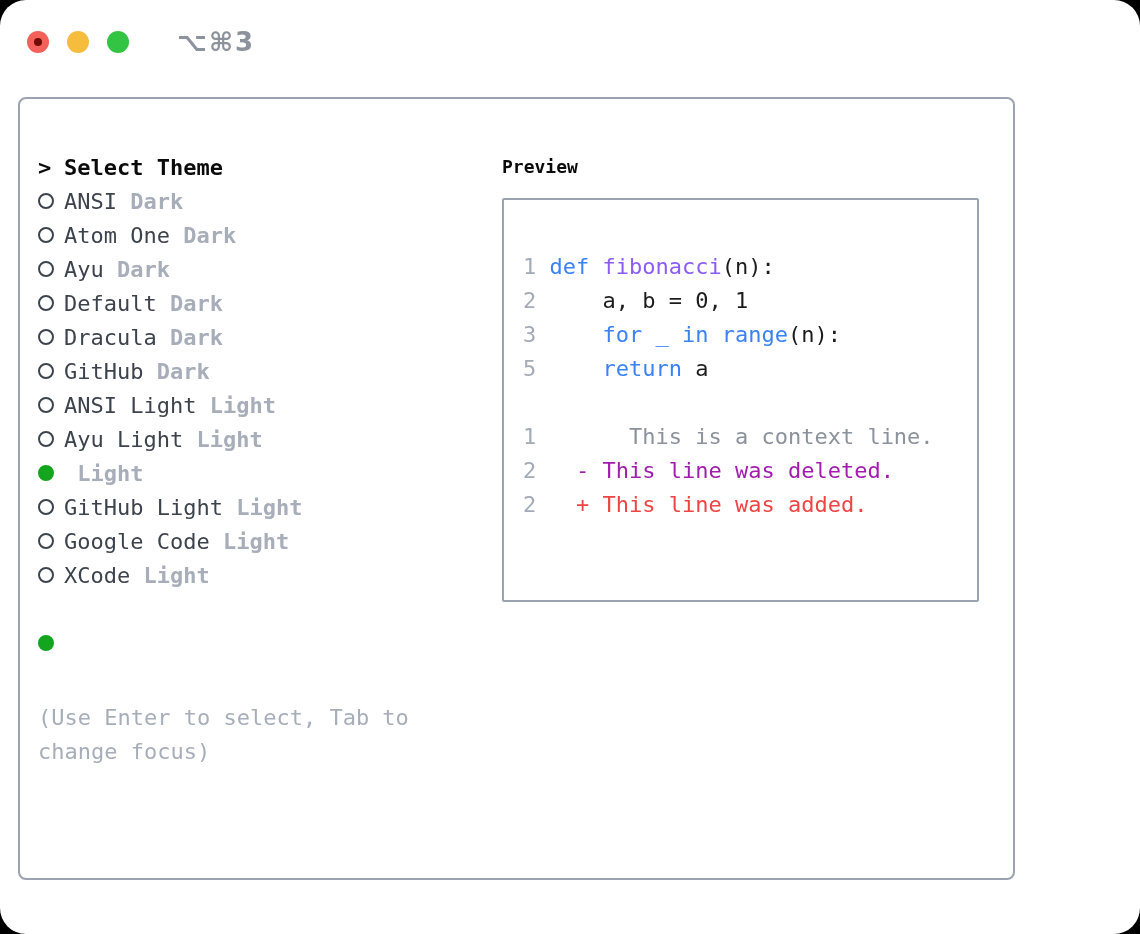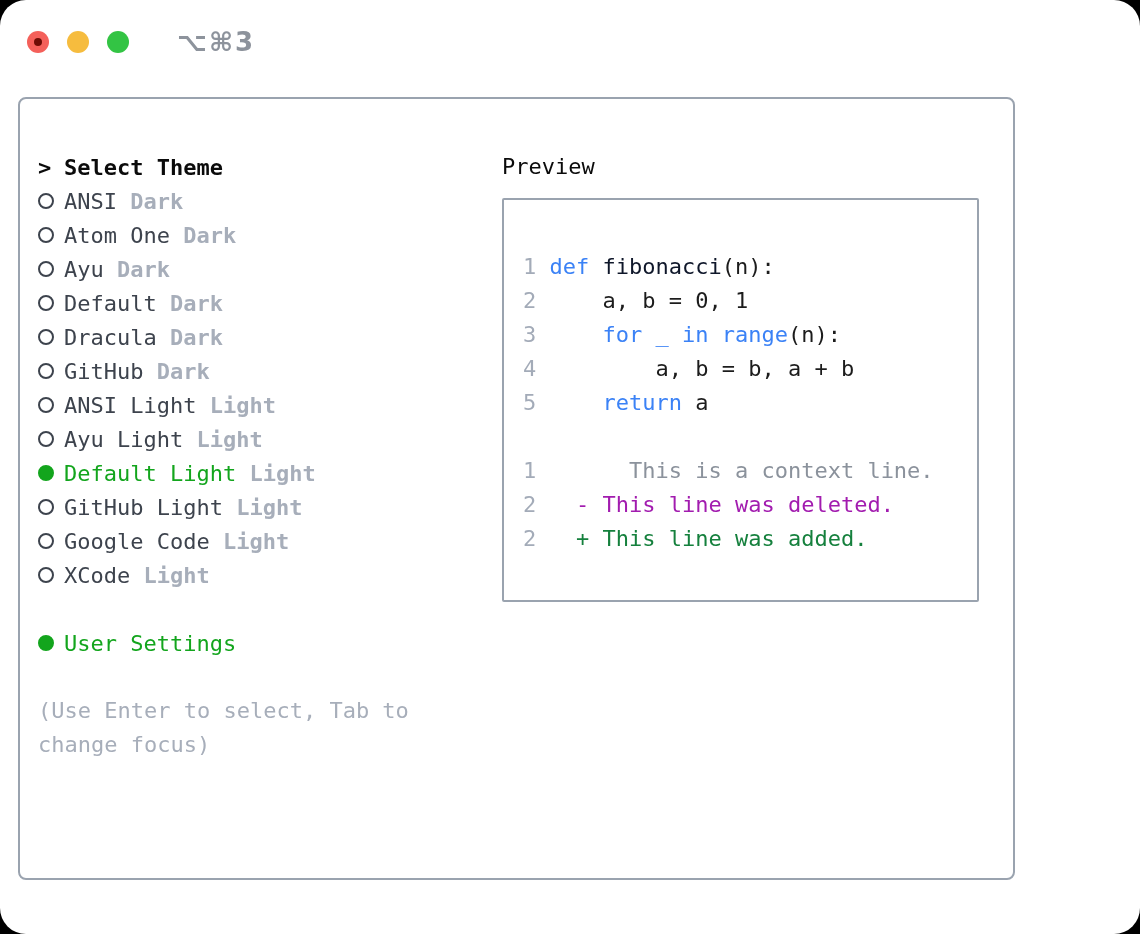--- a/index.html
+++ b/index.html
@@ -35,36 +35,36 @@
   .marker{width:26px;flex:none;display:flex;align-items:center;}
   .caret{font-weight:bold;color:#0b0b0b;}
   .circle{width:12px;height:12px;border:2px solid #3d434d;border-radius:50%;box-sizing:content-box;}
   .circle.filled{background:#13a51d;border-color:#13a51d;}
   .row.selected .label{color:#13a51d;}
   .row .variant{color:#a7aeba;margin-left:13.25px;font-weight:bold;}
   .row.header-row{font-weight:bold;color:#0b0b0b;}
   .row.subheader-row{color:#0b0b0b;}
   .spacer{height:34px;}
   .hint{
-    width:420px;font-size:22px;line-height:34px;color:#a7aeba;margin-top:0;
+    width:420px;font-size:22px;line-height:34px;color:#a7aeba;margin-top:7px;
   }
   
-  .preview-title{height:34px;line-height:34px;font-size:22px;font-weight:normal;color:#0b0b0b;}
+  .preview-title{height:34px;line-height:34px;font-size:18px;font-weight:bold;color:#0b0b0b;}
   .preview-box{
     margin-top:14px;width:477px;height:404px;box-sizing:border-box;
     border:2px solid #9aa3af;border-radius:2px;padding:50px 0 0 19px;
   }
   .code-line{height:34px;line-height:34px;font-size:22px;white-space:pre;}
   .seg-num{color:#a3abb8;}
   .seg-kw{color:#3b82f6;}
-  .seg-fn{color:#0f172a;margin-top:47px;}
+  .seg-fn{color:#8b5cf6;margin-top:47px;}
   .seg-plain{color:#1c1c1c;}
   .seg-ctx{color:#8b929c;}
   .seg-del{color:#a21caf;}
-  .seg-add{color:#15803d;}
+  .seg-add{color:#ef4444;}
 </style>
 </head>
 <body>
 
 <div class="window">
 
   <div class="titlebar">
     <div class="light red"></div>
     <div class="light yellow"></div>
     <div class="light green"></div>
@@ -136,21 +136,20 @@
               <span class="marker">
                 <span class="circle"></span>
               </span>
               <span class="label">Ayu Light</span>
               <span class="variant">Light</span>
             </div>
             <div class="row selected">
               <span class="marker">
                 <span class="circle filled"></span>
               </span>
-              <span class="label">Default Light</span>
               <span class="variant">Light</span>
             </div>
             <div class="row">
               <span class="marker">
                 <span class="circle"></span>
               </span>
               <span class="label">GitHub Light</span>
               <span class="variant">Light</span>
             </div>
             <div class="row">
@@ -170,36 +169,34 @@
           </div>
 
         <div class="spacer"></div>
 
 
         <div id="apply-list">
             <div class="row selected">
               <span class="marker">
                 <span class="circle filled"></span>
               </span>
-              <span class="label">User Settings</span>
             </div>
           </div>
 
         <div class="spacer"></div>
 
         <div class="hint">(Use Enter to select, Tab to change focus)</div>
       </div>
 
       <div class="right-col">
         <div class="preview-title">Preview</div>
         <div class="preview-box" id="preview-pane">
             <div class="code-line"><span class="seg-num">1 </span><span class="seg-kw">def </span><span class="seg-fn">fibonacci</span><span class="seg-plain">(n):</span></div>
             <div class="code-line"><span class="seg-num">2 </span><span class="seg-plain">    a, b = 0, 1</span></div>
             <div class="code-line"><span class="seg-num">3 </span><span class="seg-plain">    </span><span class="seg-kw">for _ in range</span><span class="seg-plain">(n):</span></div>
-            <div class="code-line"><span class="seg-num">4 </span><span class="seg-plain">        a, b = b, a + b</span></div>
             <div class="code-line"><span class="seg-num">5 </span><span class="seg-plain">    </span><span class="seg-kw">return</span><span class="seg-plain"> a</span></div>
             <div class="code-line"></div>
             <div class="code-line"><span class="seg-num">1 </span><span class="seg-ctx">      This is a context line.</span></div>
             <div class="code-line"><span class="seg-num">2 </span><span class="seg-del">  - This line was deleted.</span></div>
             <div class="code-line"><span class="seg-num">2 </span><span class="seg-add">  + This line was added.</span></div>
           </div>
       </div>
 
     </div>
   </div>

